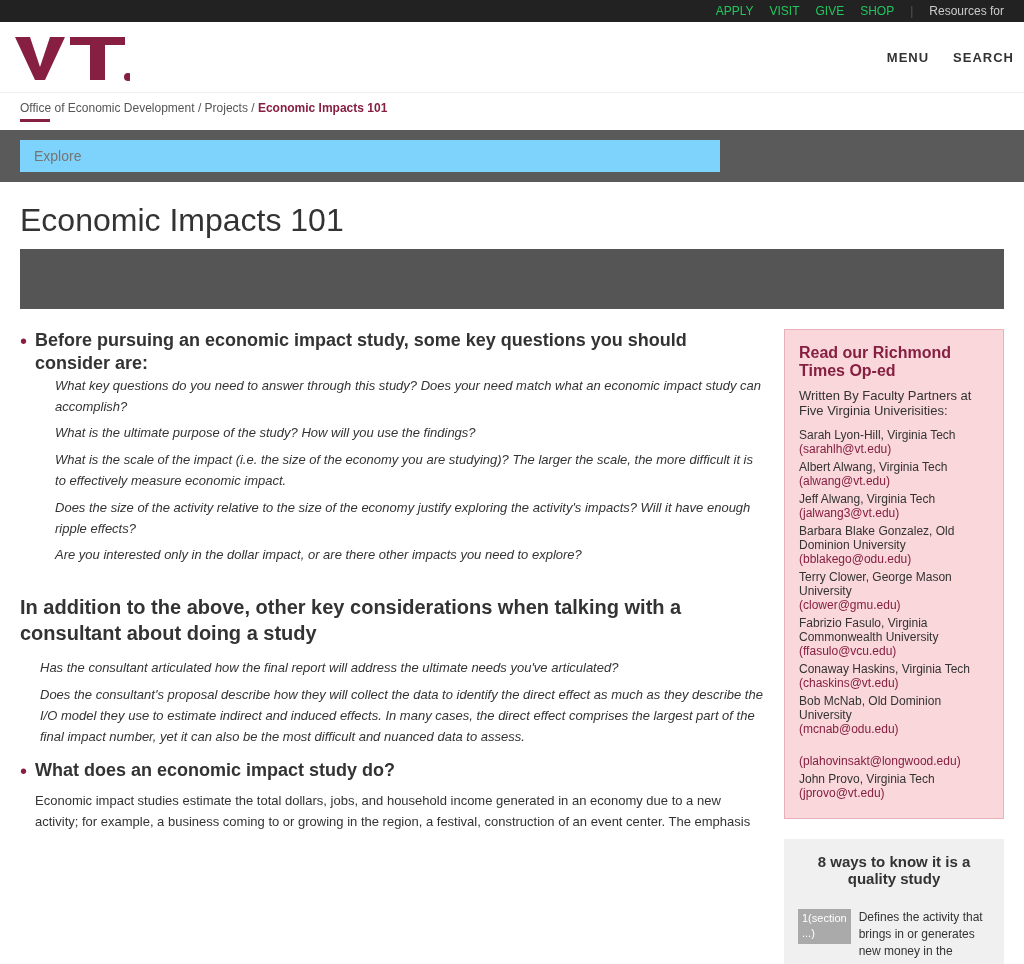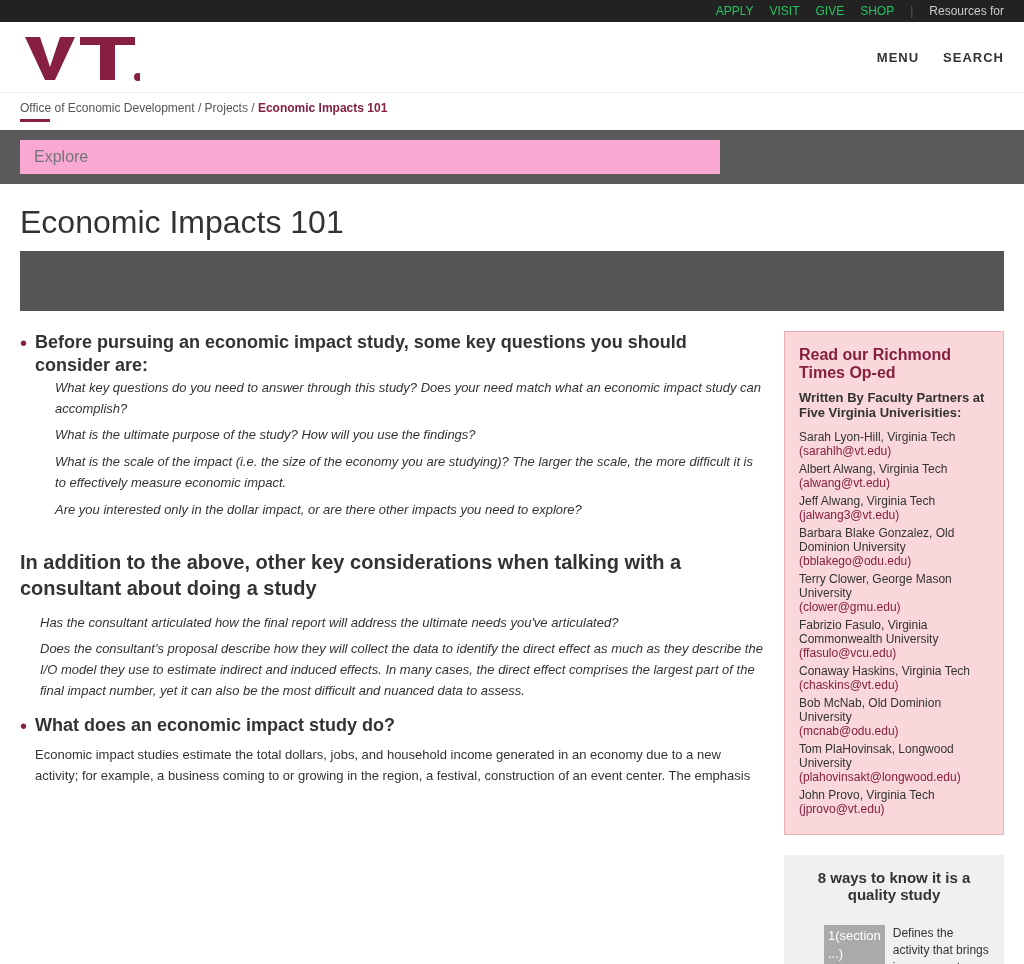--- a/index.html
+++ b/index.html
@@ -28,21 +28,21 @@
       color: #ccc;
       cursor: pointer;
     }
 
     
     .header {
       background: #fff;
       display: flex;
       justify-content: space-between;
       align-items: center;
-      padding: 10px 20px;
+      padding: 10px 10px;
       border-bottom: 1px solid #eee;
     }
     .logo {
       display: flex;
       align-items: center;
       gap: 4px;
     }
     .header-nav {
       display: flex;
       gap: 24px;
@@ -78,25 +78,25 @@
       margin: 4px 0 0 20px;
     }
 
     
     .explore-bar {
       background: #5a5a5a;
       padding: 10px 20px;
       margin-top: 8px;
     }
     .explore-input {
-      background: #f9a8d4;
+      background: #7dd3fc;
       border: none;
       width: 700px;
       padding: 8px 14px;
-      font-size: 16px;
+      font-size: 14px;
       color: #333;
       outline: none;
     }
 
     
     .page-title-area {
       padding: 20px 20px 10px 20px;
     }
     .page-title {
       font-size: 32px;
@@ -174,21 +174,21 @@
       margin-bottom: 20px;
     }
     .pink-box-title {
       font-size: 16px;
       font-weight: bold;
       color: #861f41;
       margin-bottom: 8px;
     }
     .pink-box-subtitle {
       font-size: 13px;
-      font-weight: bold;
+      font-weight: normal;
       color: #333;
       margin-bottom: 10px;
     }
     .pink-box-person {
       font-size: 12px;
       color: #333;
       margin-bottom: 4px;
     }
     .pink-box-person a {
       color: #861f41;
@@ -283,20 +283,21 @@
     <ul>
 
       <li>
         <span class="bullet-dot">•</span>
         <div>
           <div class="bullet-text">Before pursuing an economic impact study, some key questions you should consider are:</div>
           <div class="sub-list">
             <p>What key questions do you need to answer through this study? Does your need match what an economic impact study can accomplish?</p>
             <p>What is the ultimate purpose of the study? How will you use the findings?</p>
             <p>What is the scale of the impact (i.e. the size of the economy you are studying)? The larger the scale, the more difficult it is to effectively measure economic impact.</p>
+            <p>Does the size of the activity relative to the size of the economy justify exploring the activity's impacts? Will it have enough ripple effects?</p>
             <p>Are you interested only in the dollar impact, or are there other impacts you need to explore?</p>
           </div>
         </div>
       </li>
     </ul>
 
     <div class="section-heading">In addition to the above, other key considerations when talking with a consultant about doing a study</div>
     <div class="sub-list">
       <p>Has the consultant articulated how the final report will address the ultimate needs you've articulated?</p>
       <p>Does the consultant's proposal describe how they will collect the data to identify the direct effect as much as they describe the I/O model they use to estimate indirect and induced effects. In many cases, the direct effect comprises the largest part of the final impact number, yet it can also be the most difficult and nuanced data to assess.</p>
@@ -346,33 +347,33 @@
       </div>
       <div class="pink-box-person">
         <span>Conaway Haskins, Virginia Tech</span><br>
         <a>(<span>chaskins@vt.edu</span>)</a>
       </div>
       <div class="pink-box-person">
         <span>Bob McNab, Old Dominion University</span><br>
         <a>(<span>mcnab@odu.edu</span>)</a>
       </div>
       <div class="pink-box-person">
-        <span>Tom PlaHovinsak, Longwood University</span><br>
+        <br>
         <a>(<span>plahovinsakt@longwood.edu</span>)</a>
       </div>
       <div class="pink-box-person">
         <span>John Provo, Virginia Tech</span><br>
         <a>(<span>jprovo@vt.edu</span>)</a>
       </div>
     </div>
 
     <div class="quality-box">
       <div class="quality-box-title">8 ways to know it is a quality study</div>
       <div class="quality-item">
-        <span class="quality-label" style="white-space:pre;font-size:13px;margin-left:26px;">1(section
+        <span class="quality-label" style="white-space:pre;font-size:11px;">1(section
 ...)</span>
         <span>Defines the activity that brings in or generates new money in the economy.</span>
       </div>
 
     </div>
 
   </div>
 </div>
 
 </body></html>

